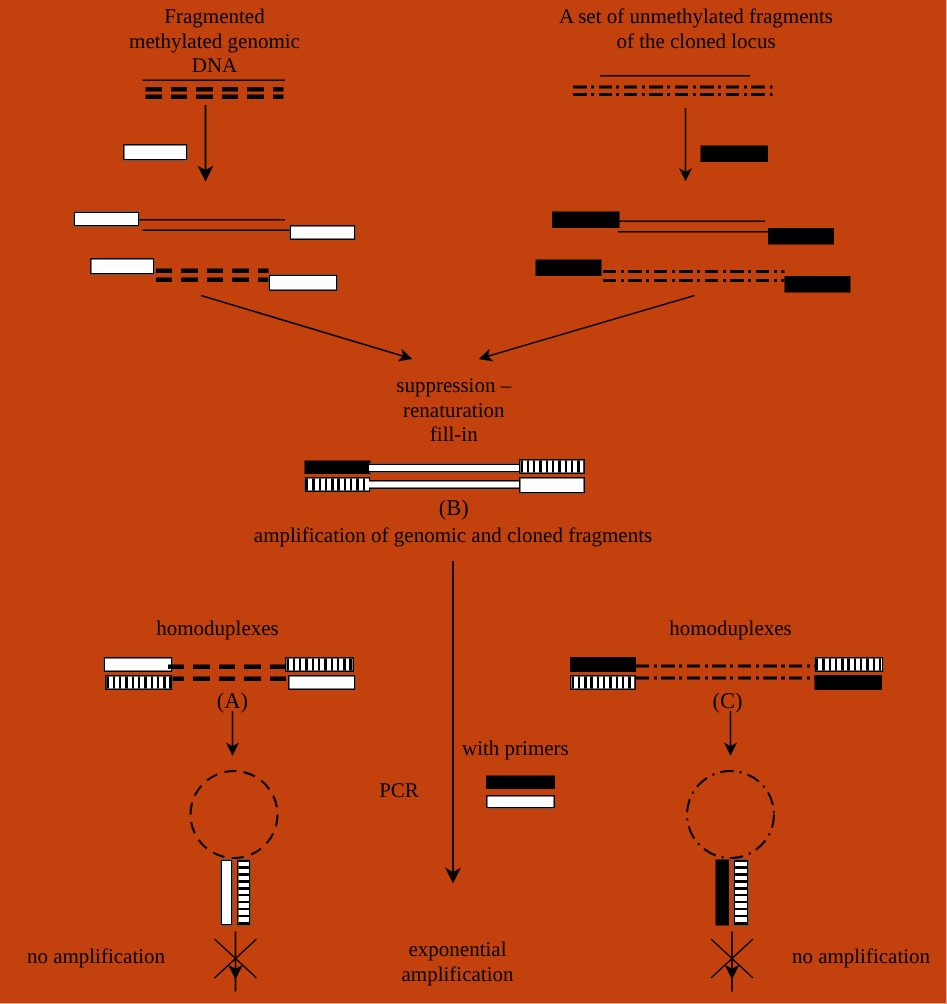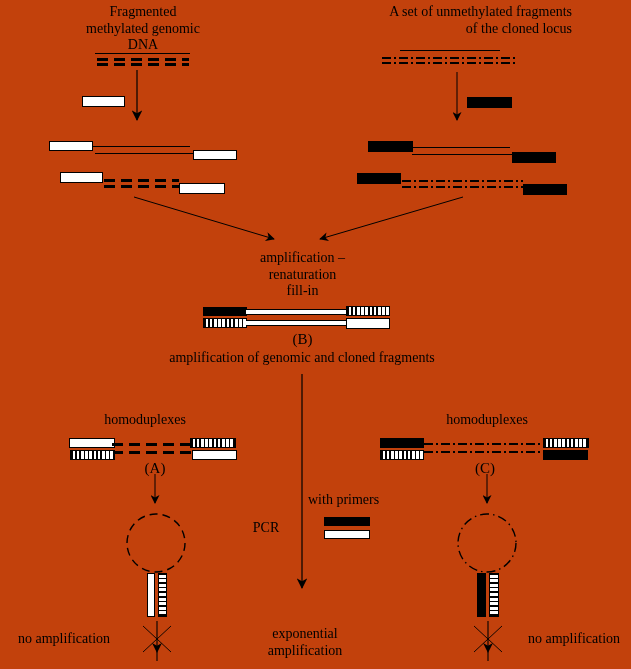--- a/index.html
+++ b/index.html
@@ -71,21 +71,21 @@
       <line x1="474" y1="626" x2="502" y2="652" stroke="#000" stroke-width="0.9"></line>
       <line x1="502" y1="626" x2="474" y2="652" stroke="#000" stroke-width="0.9"></line>
       <line x1="488" y1="621" x2="488" y2="652" stroke="#000" stroke-width="1.1" marker-end="url(#ah)"></line>
       <line x1="488" y1="652" x2="488" y2="661" stroke="#000" stroke-width="1.1"></line>
     </g>
   </svg>
 
   <div class="abs txt" style="left:58px;top:4px;width:170px;">Fragmented
 methylated genomic
 DNA</div>
-  <div class="abs txt" style="left:332px;top:4px;width:240px;text-align:right;">A set of unmethylated fragments
+  <div class="abs txt" style="left:344px;top:4px;width:240px;">A set of unmethylated fragments
 of the cloned locus</div>
 
   <div>
     <div class="abs hline" style="left:95px;top:53px;width:95px;"></div>
     <div class="abs dash-row" style="left:97px;top:58px;width:92px;"></div>
     <div class="abs dash-row" style="left:97px;top:63px;width:92px;"></div>
     <div class="abs rect-open" style="left:82px;top:96px;width:43px;height:11px;"></div>
   </div>
 
   <div>
@@ -113,21 +113,21 @@
     <div class="abs hline" style="left:413px;top:147px;width:97px;"></div>
     <div class="abs hline" style="left:412px;top:154px;width:100px;"></div>
     <div class="abs rect-black" style="left:512px;top:152px;width:44px;height:11px;"></div>
 
     <div class="abs rect-black" style="left:357px;top:173px;width:44px;height:11px;"></div>
     <div class="abs dashdot-row" style="left:402px;top:180px;width:121px;"></div>
     <div class="abs dashdot-row" style="left:402px;top:186px;width:121px;"></div>
     <div class="abs rect-black" style="left:523px;top:184px;width:44px;height:11px;"></div>
   </div>
 
-  <div class="abs txt" style="left:220px;top:250px;width:165px;">amplification –
+  <div class="abs txt" style="left:220px;top:250px;width:165px;">suppression –
 renaturation
 fill-in</div>
 
   <div>
     <div class="abs rect-black" style="left:203px;top:307px;width:44px;height:9px;"></div>
     <div class="abs openbar" style="left:246px;top:309px;width:101px;height:6px;"></div>
     <div class="abs hatch-v" style="left:346px;top:306px;width:44px;height:10px;"></div>
     <div class="abs hatch-v" style="left:203px;top:318px;width:44px;height:10px;"></div>
     <div class="abs openbar" style="left:246px;top:320px;width:101px;height:6px;"></div>
     <div class="abs rect-open" style="left:346px;top:318px;width:44px;height:11px;"></div>

